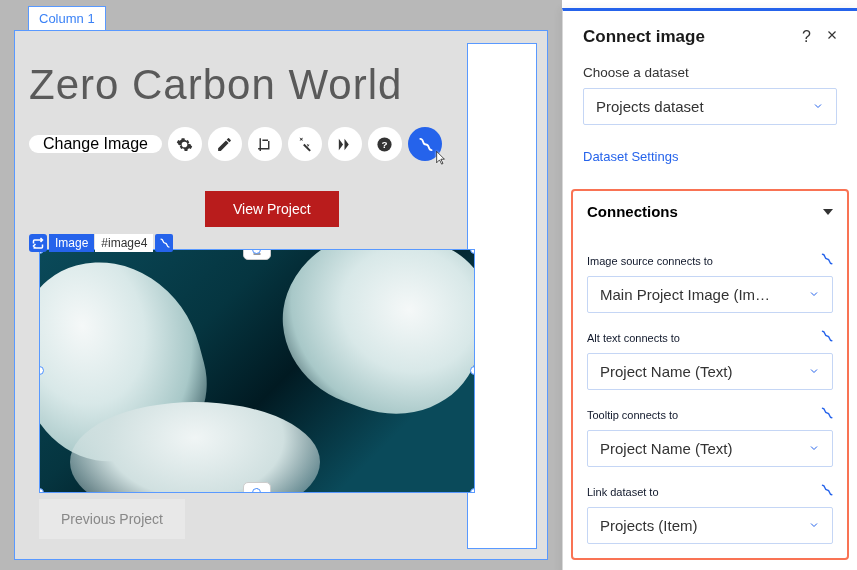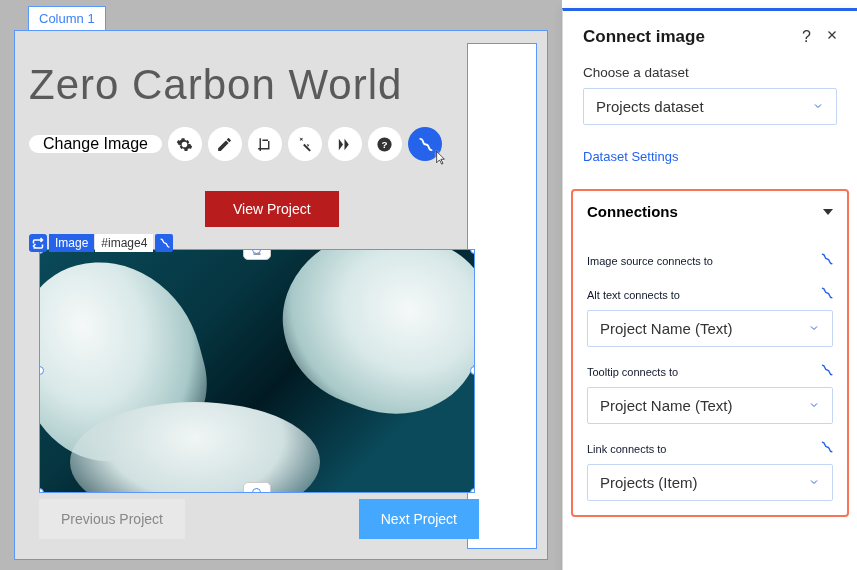--- a/index.html
+++ b/index.html
@@ -161,21 +161,20 @@
       <span class="handle h-bl"></span>
       <span class="handle h-br"></span>
       <span class="handle h-tm"></span>
       <span class="handle h-bm"></span>
       <span class="handle h-lm"></span>
       <span class="handle h-rm"></span>
     </div>
 
     <div class="nav-btns">
       <button class="nav-btn nav-prev">Previous Project</button>
-      <button class="nav-btn nav-next">Next Project</button>
     </div>
   </div>
 </div>
 
 <div class="panel">
   <div class="panel-head">
     <span class="panel-title">Connect image</span>
     <div class="panel-head-icons">
       <span>?</span>
       <span>
@@ -203,20 +202,26 @@
       <span class="tri-down"></span>
     </div>
     <div class="conn-body">
       <div class="conn-group">
         <div class="conn-label-row">
           <span class="conn-label">Image source connects to</span>
           <span class="bind-icon"><svg viewBox="0 0 24 24" fill="none" stroke="currentColor" stroke-width="2.5">
                 <path d="M6 4c6 0 2 8 8 8s2 8 8 8" stroke-linecap="round"></path>
               </svg></span>
         </div>
+        <div class="dropdown">
+          <span>Main Project Image (Im…</span>
+          <span class="chev chev-down"><svg viewBox="0 0 24 24" fill="none" stroke="#2563eb" stroke-width="2">
+                <path d="M6 9l6 6 6-6"></path>
+              </svg></span>
+        </div>
       </div>
 
       <div class="conn-group">
         <div class="conn-label-row">
           <span class="conn-label">Alt text connects to</span>
           <span class="bind-icon"><svg viewBox="0 0 24 24" fill="none" stroke="currentColor" stroke-width="2.5">
                 <path d="M6 4c6 0 2 8 8 8s2 8 8 8" stroke-linecap="round"></path>
               </svg></span>
         </div>
         <div class="dropdown">
@@ -237,21 +242,21 @@
         <div class="dropdown">
           <span>Project Name (Text)</span>
           <span class="chev chev-down"><svg viewBox="0 0 24 24" fill="none" stroke="#2563eb" stroke-width="2">
                 <path d="M6 9l6 6 6-6"></path>
               </svg></span>
         </div>
       </div>
 
       <div class="conn-group">
         <div class="conn-label-row">
-          <span class="conn-label">Link connects to</span>
+          <span class="conn-label">Link dataset to</span>
           <span class="bind-icon"><svg viewBox="0 0 24 24" fill="none" stroke="currentColor" stroke-width="2.5">
                 <path d="M6 4c6 0 2 8 8 8s2 8 8 8" stroke-linecap="round"></path>
               </svg></span>
         </div>
         <div class="dropdown">
           <span>Projects (Item)</span>
           <span class="chev chev-down"><svg viewBox="0 0 24 24" fill="none" stroke="#2563eb" stroke-width="2">
                 <path d="M6 9l6 6 6-6"></path>
               </svg></span>
         </div>

